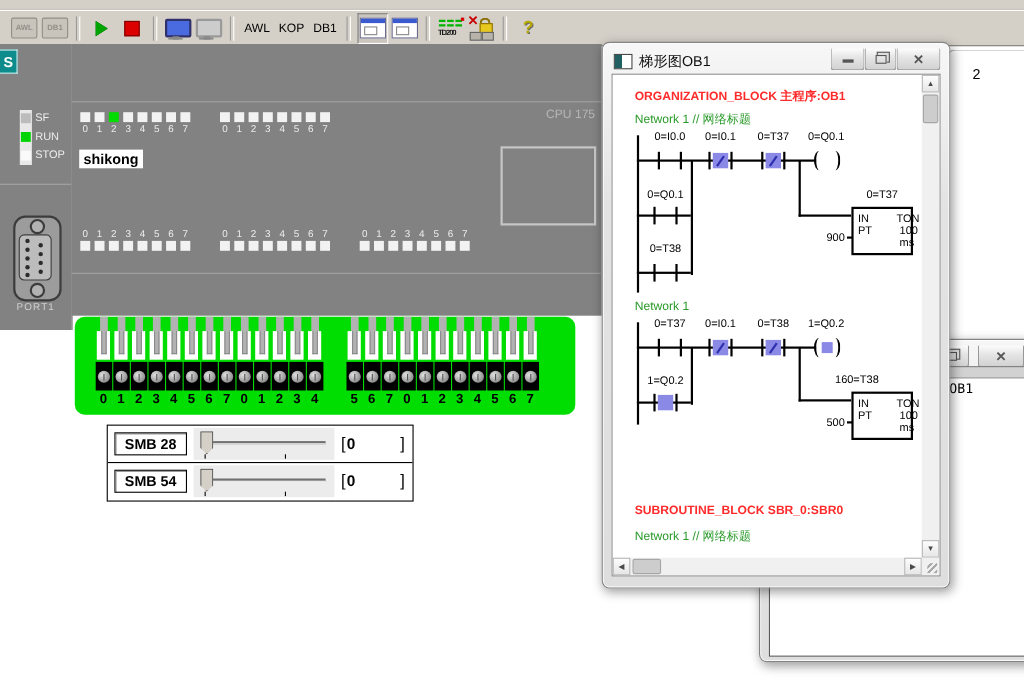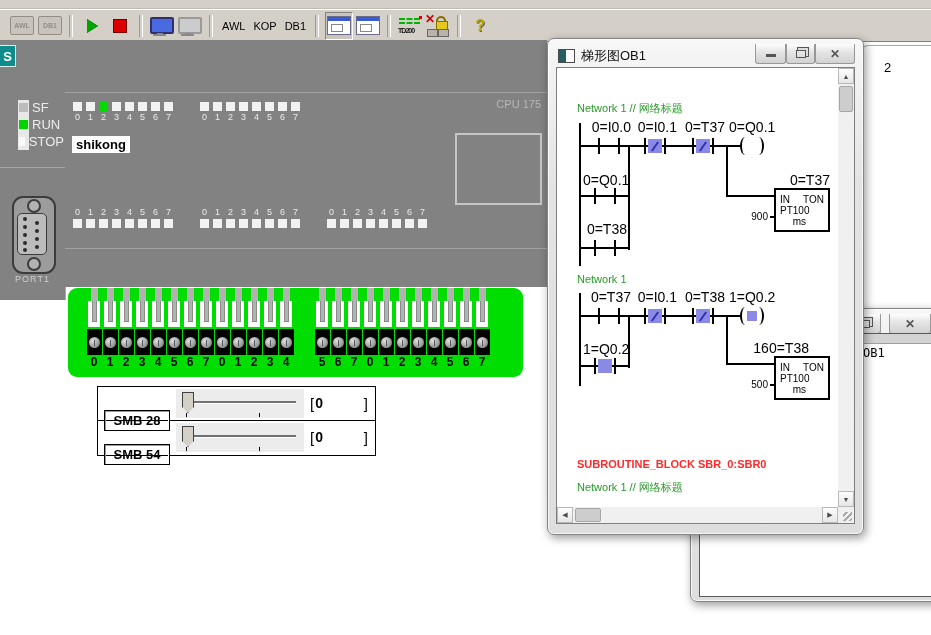--- a/index.html
+++ b/index.html
@@ -49,21 +49,21 @@
   
   .plc-left{position:absolute;left:0;top:40px;width:65px;height:260px;background:#828282;border-right:1px solid #a6a6a6;z-index:0;}
   .sbadge{position:absolute;left:0;top:5px;width:15px;height:20px;background:#0e8c8c;color:#fff;
           font-weight:bold;font-size:13px;display:flex;align-items:center;justify-content:center;border:1px solid #d8f0f0;border-left:none;}
   .statusstrip{position:absolute;left:18px;top:60px;width:11px;height:50px;background:#e8e8e8;}
   .statusrow{position:absolute;left:18px;width:46px;height:12px;display:flex;align-items:center;gap:4px;}
   .statusrow .led{width:9px;height:9px;margin-left:1px;}
   .statusrow.dim .led{background:#bcbcbc;}
   .statusrow.on  .led{background:#00d400;}
   .statusrow.off .led{background:#fafafa;}
-  .statusrow .slabel{font-size:13px;color:#ededed;}
+  .statusrow .slabel{font-size:10px;color:#ededed;}
   .lcol-div{position:absolute;left:0;top:127px;width:65px;height:1px;background:#a6a6a6;}
   .db9{position:absolute;left:12px;top:156px;width:40px;height:74px;border:2px solid #3c3c3c;border-radius:11px;background:#9c9c9c;}
   .db9 .scr{position:absolute;left:13px;width:10px;height:10px;border:2px solid #3c3c3c;border-radius:50%;background:#b2b2b2;}
   .db9 .s1{top:1px;} .db9 .s2{bottom:1px;}
   .db9 .mid{position:absolute;left:3px;top:15px;width:28px;height:40px;background:#bcbcbc;border:1px solid #3c3c3c;border-radius:5px;}
   .db9 .pin{position:absolute;width:4px;height:4px;background:#2c2c2c;border-radius:50%;}
   .portlabel{position:absolute;left:0;top:234px;width:65px;text-align:center;font-size:9px;color:#cfcfcf;letter-spacing:1px;}
 
   
   .plc-main{position:absolute;left:65px;top:40px;width:482px;height:247px;background:#828282;z-index:0;}
@@ -87,21 +87,21 @@
   .sw-lever{width:5px;height:21px;background:#b2b2b2;border:1px solid #8a8a8a;border-top:none;box-sizing:border-box;}
   .sw-term{width:15px;height:26px;background:#000;margin-top:2px;display:flex;align-items:center;justify-content:center;}
   .sw-screw{width:11px;height:11px;border-radius:50%;background:radial-gradient(circle at 35% 35%,#e0e0e0,#8a8a8a 75%);position:relative;}
   .sw-screw::after{content:"";position:absolute;left:5px;top:3px;width:1px;height:6px;background:#555;}
   .sw-label{font-size:12px;font-weight:bold;color:#000;margin-top:1px;line-height:13px;}
 
   
   .sliderbox{position:absolute;left:97px;top:386px;width:277px;height:68px;border:1px solid #000;background:#fff;z-index:0;}
   .srow{position:relative;height:33px;}
   .srow:first-child{border-bottom:1px solid #000;}
-  .snamebox{position:absolute;left:6px;top:23px;width:64px;height:19px;border:1px solid #000;
+  .snamebox{position:absolute;left:6px;top:6px;width:64px;height:19px;border:1px solid #000;
             box-shadow:inset 1px 1px 0 #9a9a9a,inset -1px -1px 0 #fff;
             display:flex;align-items:center;justify-content:center;font-weight:bold;font-size:13px;}
   .strack{position:absolute;left:78px;top:2px;width:128px;height:29px;background:#ececec;}
   .sline{position:absolute;left:8px;top:12px;width:112px;height:2px;background:#707070;border-bottom:1px solid #fff;}
   .sthumb{position:absolute;left:6px;top:3px;width:10px;height:19px;background:#d4d0c8;border:1px solid #404040;
           clip-path:polygon(0 0,100% 0,100% 72%,50% 100%,0 72%);}
   .stick{position:absolute;top:24px;width:1px;height:4px;background:#000;}
   .sval{position:absolute;left:212px;top:6px;width:58px;height:20px;font-size:14px;color:#000;display:flex;align-items:center;}
   .sval .br{font-size:15px;}
   .sval .v{font-weight:bold;margin-left:1px;flex:1;}
@@ -131,34 +131,34 @@
   .sbtn{position:absolute;width:16px;height:16px;background:linear-gradient(#fdfdfd,#e6e6e6);border:1px solid #b9b9b9;box-sizing:border-box;
         display:flex;align-items:center;justify-content:center;font-size:7px;color:#4a4a4a;}
   .sthumbv{position:absolute;left:1px;width:14px;background:#cdcdcd;border:1px solid #a6a6a6;border-radius:2px;box-sizing:border-box;}
   .corner{position:absolute;right:0;bottom:0;width:16px;height:16px;background:#f0f0f0;}
   .grip{position:absolute;right:2px;bottom:2px;width:9px;height:9px;
         background:repeating-linear-gradient(135deg,transparent 0 2px,#a8a8a8 2px 4px);}
   
   .lred{position:absolute;font-size:11px;font-weight:bold;color:#ff2a2a;white-space:nowrap;}
   .lgreen{position:absolute;font-size:11px;color:#2a9a2a;white-space:nowrap;}
   .w{position:absolute;background:#000;}
-  .llabel{position:absolute;width:44px;text-align:right;font-size:14px;color:#000;white-space:nowrap;}
+  .llabel{position:absolute;width:44px;text-align:center;font-size:10px;color:#000;white-space:nowrap;}
   .contact{position:absolute;width:22px;height:16px;}
   .contact::before,.contact::after{content:"";position:absolute;top:0;width:2px;height:16px;background:#000;}
   .contact::before{left:0;} .contact::after{right:0;}
   .contact .sq{position:absolute;left:4px;top:1px;width:14px;height:14px;background:#8a8ae6;display:flex;align-items:center;justify-content:center;}
   .contact .sq i{display:block;width:2px;height:11px;background:#2f2fb0;transform:rotate(35deg);}
   .coil{position:absolute;width:24px;height:18px;}
   .coil .arcl,.coil .arcr{position:absolute;top:0;width:10px;height:18px;box-sizing:border-box;}
   .coil .arcl{left:0;border-left:2px solid #000;border-radius:50%;}
   .coil .arcr{right:0;border-right:2px solid #000;border-radius:50%;}
   .coil .sq{position:absolute;left:7px;top:4px;width:10px;height:10px;background:#8a8ae6;}
   .tbox{position:absolute;width:56px;height:44px;border:2px solid #000;background:#fff;box-sizing:border-box;
         display:flex;flex-direction:column;justify-content:space-between;padding:4px 4px;font-size:10px;color:#000;}
-  .tbox .trow{display:flex;justify-content:space-between;}
+  .tbox .trow{display:flex;justify-content:space-between;gap:25px;}
   .preset{position:absolute;right:100%;margin-right:1px;bottom:8px;font-size:10px;white-space:nowrap;}
   .preset::after{content:"";display:inline-block;width:5px;height:2px;background:#000;vertical-align:middle;margin-left:2px;}
 
   
   .stlwin{left:690px;top:308px;width:250px;height:292px;z-index:2;}
   .stl-inner{position:absolute;left:8px;top:24px;width:234px;height:262px;background:#fff;border:1px solid #5a5a5a;overflow:hidden;}
   .stl-strip{position:absolute;left:0;top:0;width:100%;height:9px;background:#d2d2d2;border-bottom:1px solid #a0a0a0;}
   .stl-frag{position:absolute;left:163px;top:12px;font-family:"DejaVu Sans Mono",monospace;font-size:12px;color:#000;}
   .stl-lines{position:absolute;left:6px;top:193px;font-family:"DejaVu Sans Mono",monospace;font-size:12px;line-height:13px;color:#000;white-space:pre;}
 </style>
@@ -769,20 +769,21 @@
         <span class="restore"></span>
       </div>
     <div class="capbtn" style="width:38px">
         <span class="xg">✕</span>
       </div>
   </div>
 
   <div class="lad-content">
     <div class="lcanvas">
 
+      <div class="lred" style="left:20px;top:12px">ORGANIZATION_BLOCK 主程序:OB1</div>
       <div class="lgreen" style="left:20px;top:33px">Network 1 // 网络标题</div>
 
       <div class="w" style="left:22px;top:55px;width:2px;height:143px"></div>
       <div class="w" style="left:22px;top:77px;width:163px;height:2px"></div>
       <div class="llabel" style="left:30px;top:51px">0=I0.0</div>
       <div class="llabel" style="left:76px;top:51px">0=I0.1</div>
       <div class="llabel" style="left:124px;top:51px">0=T37</div>
       <div class="llabel" style="left:172px;top:51px">0=Q0.1</div>
       <div class="contact" style="left:41px;top:70px"></div>
       <div class="contact" style="left:87px;top:70px">

